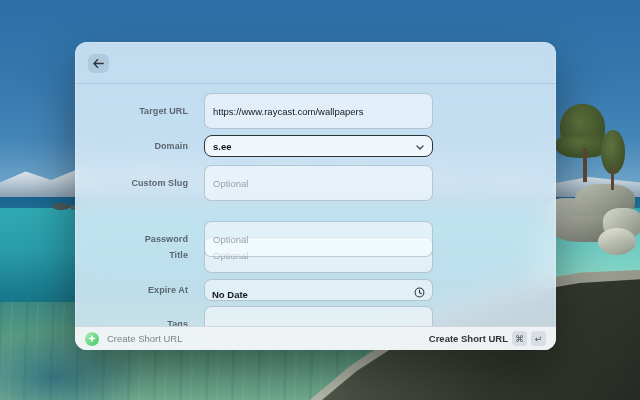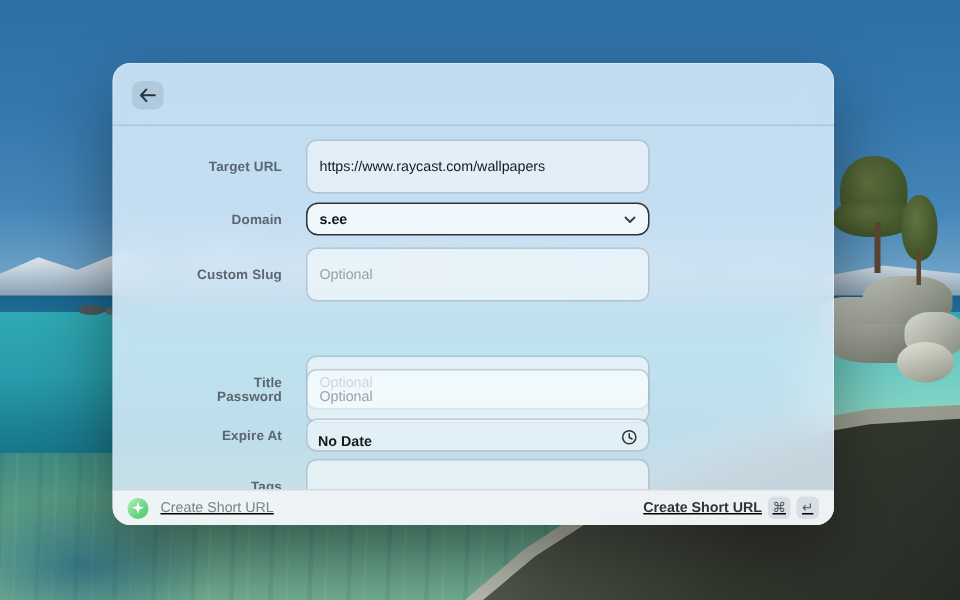--- a/index.html
+++ b/index.html
@@ -78,25 +78,25 @@
   .tinput { border-radius:7px; border:1px solid rgba(70,95,120,0.30); background:rgba(253,255,255,0.55);
     font-size:9.5px; padding:17px 8px; color:#15191d; width:229px; height:22px; outline:none;
     font-family:"Liberation Sans", sans-serif; }
   .tinput::placeholder { color:#98a2ab; }
   .selectbox { border-radius:8px; border:1.5px solid #2e3337; background:rgba(253,255,255,0.75);
     display:flex; align-items:center; justify-content:space-between; padding:0 8px;
     font-size:9.5px; font-weight:700; color:#111418; cursor:default; }
   .datebox { border-radius:7px; border:1px solid rgba(70,95,120,0.30); background:rgba(253,255,255,0.55);
     display:flex; align-items:flex-end; justify-content:space-between; padding:0 7px;
     font-size:9.5px; font-weight:600; color:#15191d; cursor:default; }
-  .r0{top:58px;} .r1{top:93px;} .r2{top:130px;} .r3{top:166px;margin-top:36px;} .r4{top:211px;} .r5{top:237px;} .r6{top:271px;}
+  .r0{top:58px;} .r1{top:93px;} .r2{top:130px;} .r3{top:166px;margin-top:36px;} .r4{top:186px;} .r5{top:237px;} .r6{top:271px;}
 
   #dlg-footer { position:absolute; left:0; right:0; bottom:0; height:24px; z-index:5;
     background:rgba(240,243,245,0.97); border-top:1px solid rgba(60,85,110,0.16);
-    display:flex; align-items:center; padding:0 10px;text-decoration:underline; }
+    display:flex; align-items:center; padding:0 10px; }
   #ext-icon { width:14px; height:14px; border-radius:50%; position:relative; flex:none;
     background:linear-gradient(135deg,#b5f0bd 0%,#6cd986 55%,#4cc96e 100%); }
   #ext-icon .star { position:absolute; left:3px; top:3px; width:8px; height:8px; background:#ffffff;
     clip-path:polygon(50% 0,63% 37%,100% 50%,63% 63%,50% 100%,37% 63%,0 50%,37% 37%); }
   #footer-app { margin-left:8px; font-size:9.5px; color:#7b848b; }
   #footer-right { margin-left:auto; display:flex; align-items:center; }
   #action-label { font-size:9.5px; font-weight:700; color:#2e3338; }
   .keycap { width:15px; height:15px; margin-left:4px; border-radius:4px;
     background:rgba(70,95,115,0.13); color:#4c5660; font-size:9px;
     display:flex; align-items:center; justify-content:center; cursor:default;

